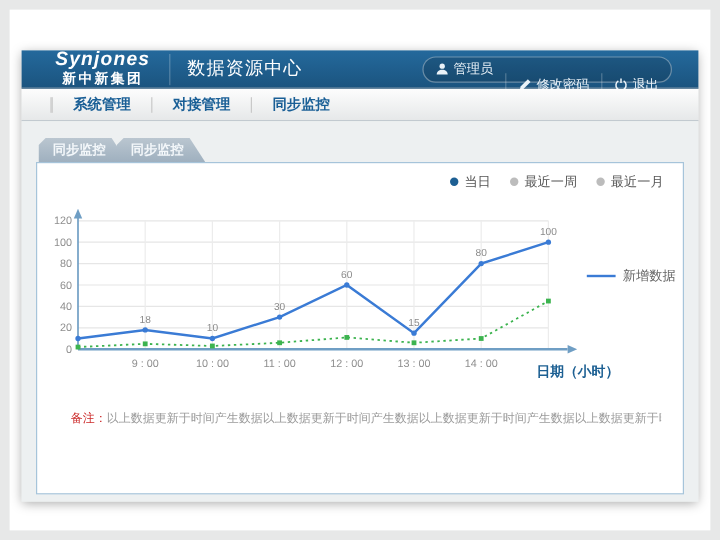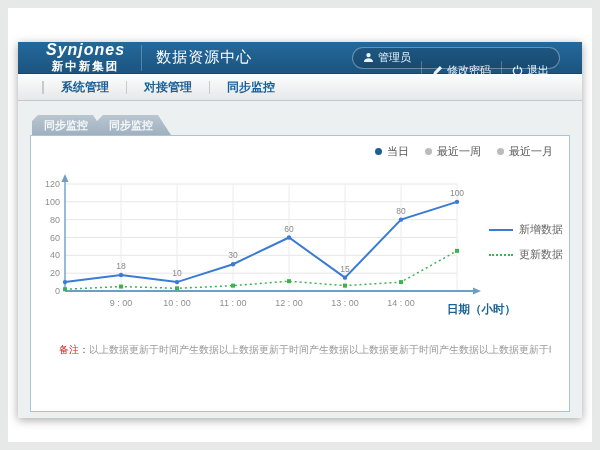--- a/index.html
+++ b/index.html
@@ -197,24 +197,20 @@
             <rect x="418" y="82.875" width="4" height="4" fill="#3cb34f"></rect>
           </svg>
 
         <div class="x-axis-label">日期（小时）</div>
 
         <div class="series-legend">
           <div class="legend-item">
             <span class="legend-swatch" style="border-top-color: rgb(58, 123, 213); border-top-style: solid;"></span>
             <span class="legend-label">新增数据</span>
           </div>
-          <div class="legend-item">
-            <span class="legend-swatch" style="border-top-color: rgb(60, 179, 79); border-top-style: dotted;"></span>
-            <span class="legend-label">更新数据</span>
-          </div>
         </div>
 
         <div class="remark">
           <span class="remark-label">备注：</span><span>以上数据更新于时间产生数据以上数据更新于时间产生数据以上数据更新于时间产生数据以上数据更新于时间产生数据以上数据更新于</span>
         </div>
 
       </div>
     </div>
 
   </div>

